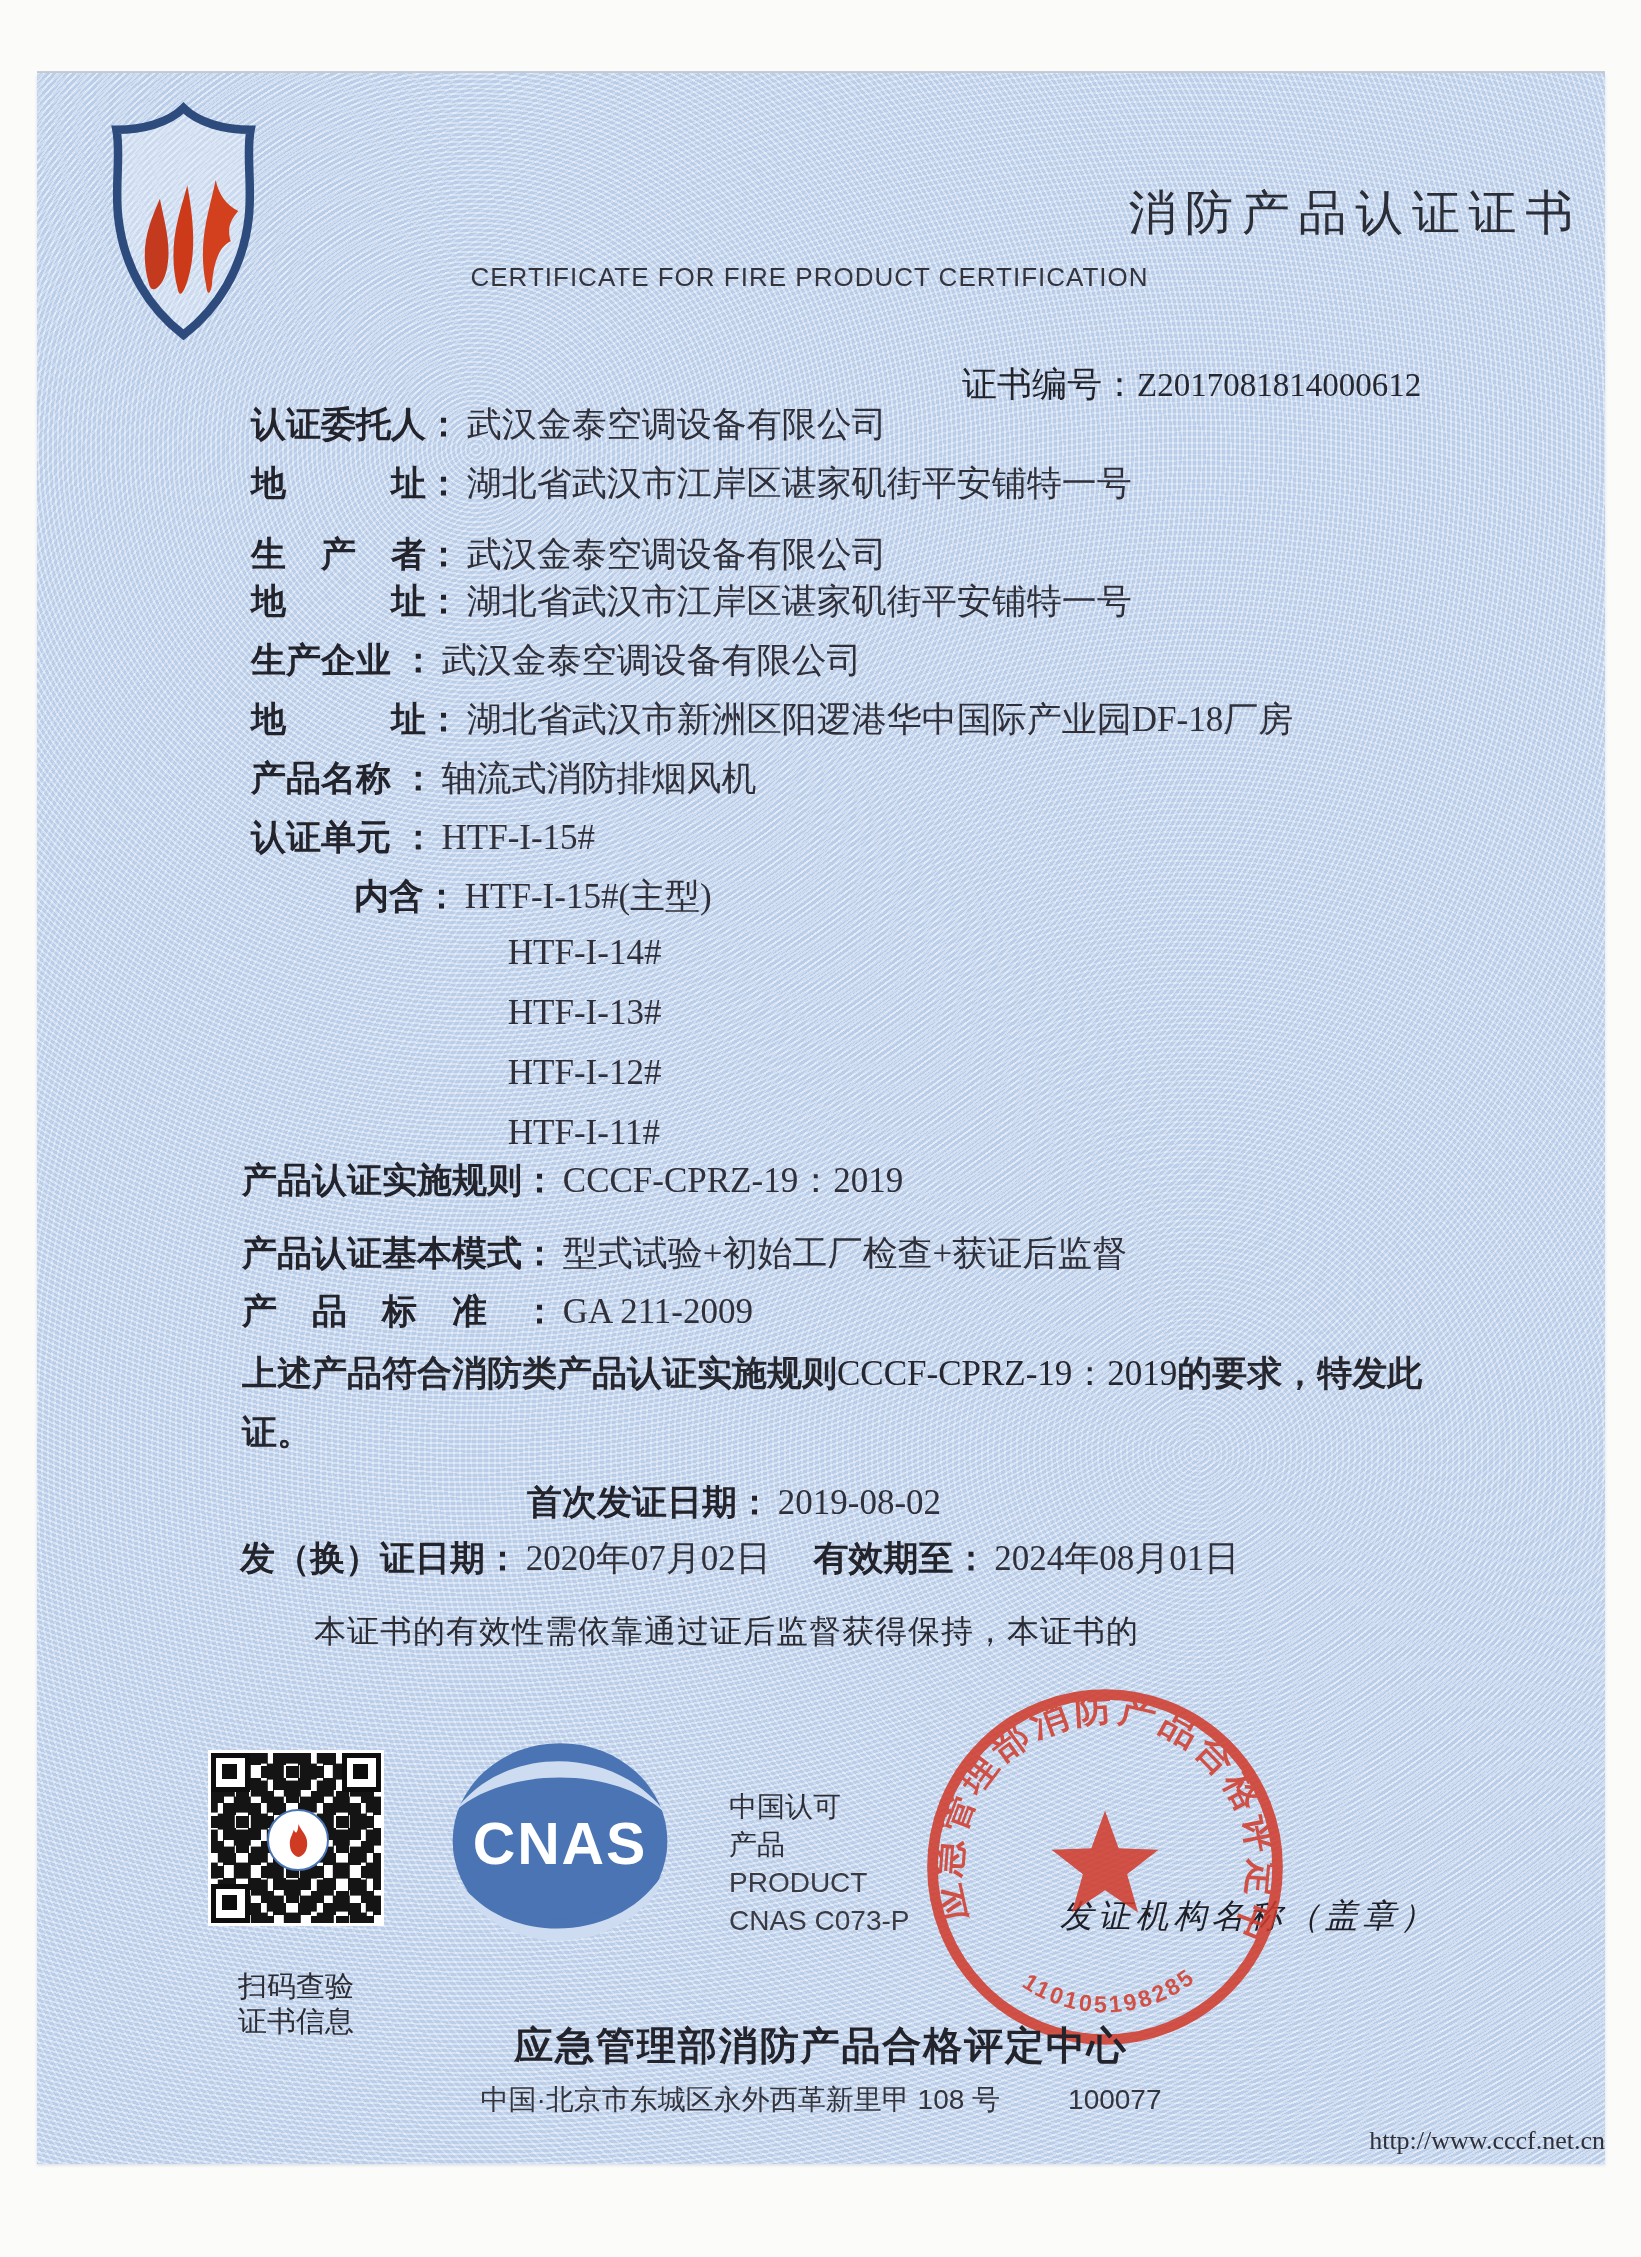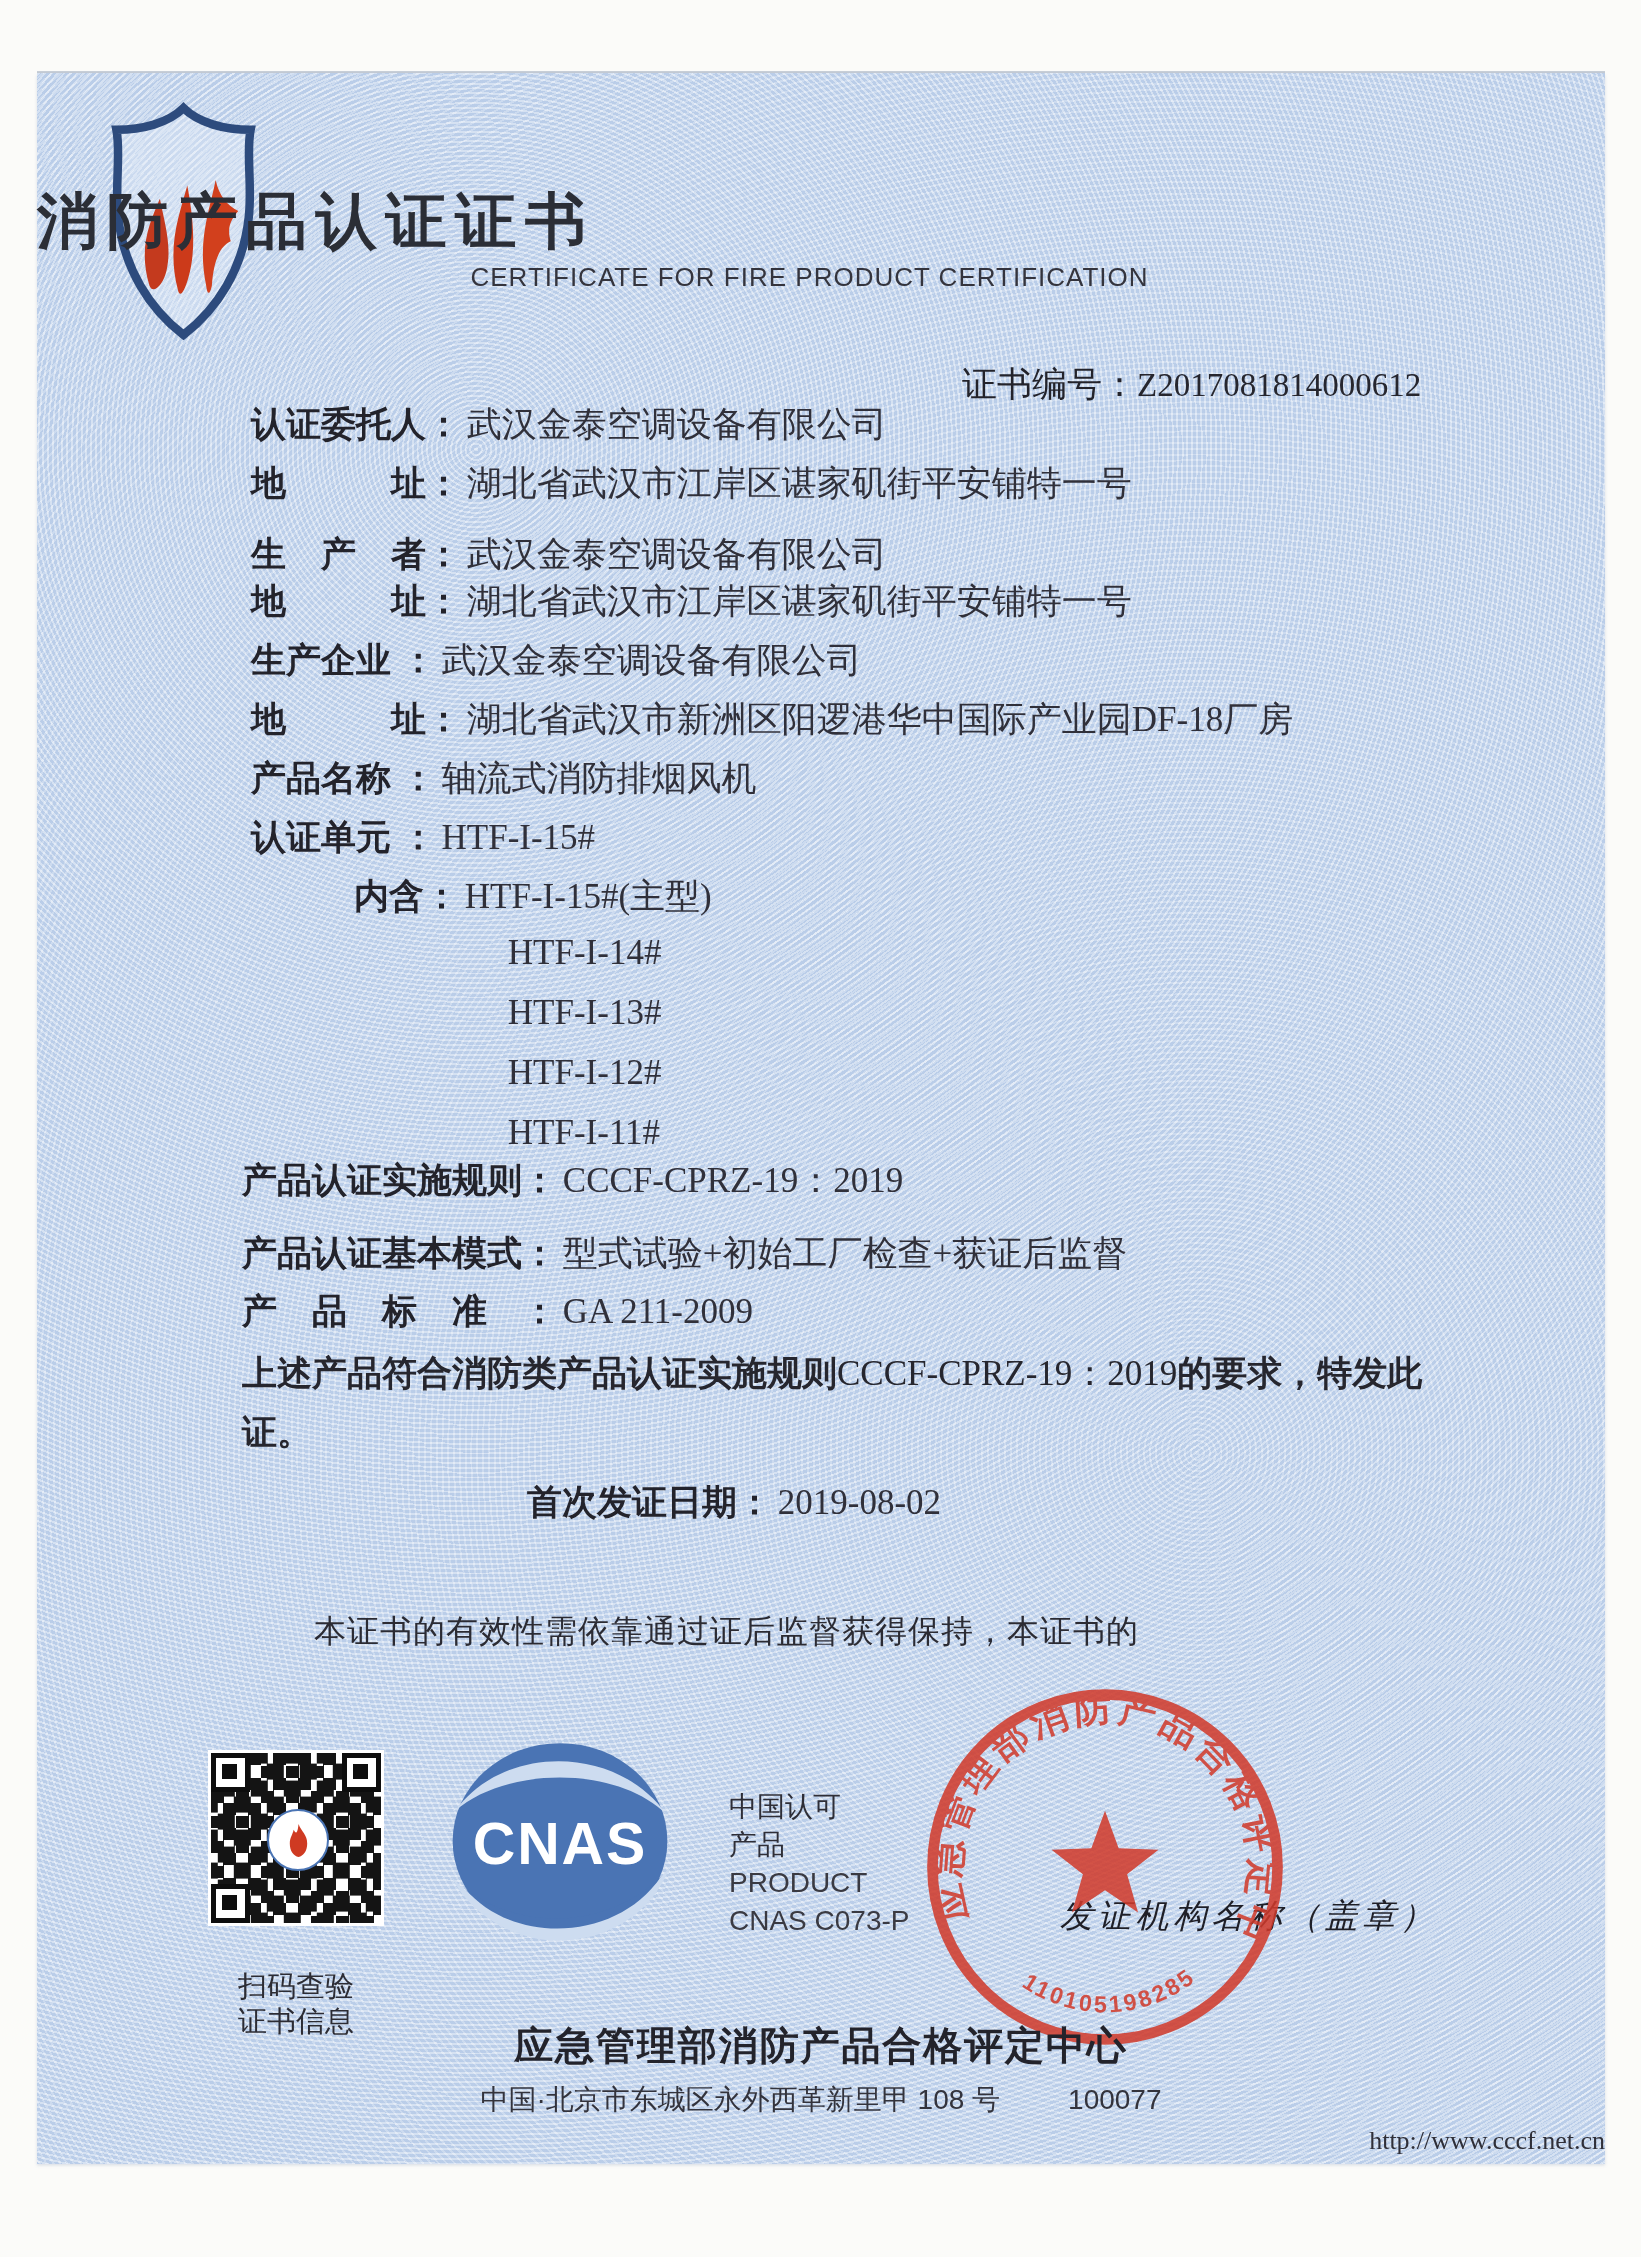--- a/index.html
+++ b/index.html
@@ -13,22 +13,22 @@
   .panel{
     position:absolute;left:37px;top:73px;width:1568px;height:2091px;
     background-color:#ccdbf0;
     background-image:
       repeating-radial-gradient(circle at 28% 18%, rgba(255,255,255,.30) 0 1.9px, rgba(124,158,208,.13) 1.9px 4.8px),
       repeating-radial-gradient(circle at 74% 66%, rgba(255,255,255,.24) 0 1.9px, rgba(124,158,208,.11) 1.9px 5.8px);
     box-shadow:0 -1.9px 0 rgba(90,110,140,.35), 0 1.9px 2.9px rgba(120,140,170,.25);
   }
   .abs{position:absolute;}
   .title{
-    left:0;top:108px;width:1545px;text-align:left;
-    font-size:61px;font-weight:700;letter-spacing:8.7px;color:#2b2e36;
+    left:0;top:108px;width:1545px;text-align:right;
+    font-size:48px;font-weight:400;letter-spacing:8.7px;color:#2b2e36;
   }
   .subtitle{
     left:0;top:189px;width:1545px;text-align:center;
     font-size:26px;font-weight:400;letter-spacing:1px;color:#34343d;
   }
   .certno{left:925px;top:288px;font-size:31px;}
   .certno .v{font-family:"Liberation Serif",serif;font-size:33px;}
   .row{font-size:35px;white-space:nowrap;}
   .lbl{font-weight:700;color:#23232b;}
   .val{font-family:"Liberation Serif",serif;font-weight:400;color:#30303a;margin-left:5.8px;}
@@ -109,20 +109,24 @@
   <div class="abs row" style="left:205px;top:1157px;"><span class="lbl">产品认证基本模式：</span><span class="val">型式试验+初始工厂检查+获证后监督</span></div>
   <div class="abs row" style="left:205px;top:1215px;"><span class="lbl">产　品　标　准　：</span><span class="val">GA 211-2009</span></div>
 
   <div class="abs statement">
     <span class="p-cjk">上述产品符合消防类产品认证实施规则</span><span class="p-lat">CCCF-CPRZ-19：2019</span><span class="p-cjk">的要求，特发此证。</span>
   </div>
 
   <div class="abs row" style="left:490px;top:1406px;">
     <span class="lbl">首次发证日期：</span><span class="val">2019-08-02</span>
   </div>
+  <div class="abs row" style="left:203px;top:1462px;">
+    <span class="lbl">发（换）证日期：</span><span class="val">2020年07月02日</span>
+    <span class="lbl" style="margin-left:33px;">有效期至：</span><span class="val">2024年08月01日</span>
+  </div>
 
   <div class="abs notice" style="left:277px;top:1537px;">本证书的有效性需依靠通过证后监督获得保持，本证书的</div>
 
   <div class="abs qr">
     <div class="qr-noise"></div>
     <div class="finder" style="left:0;top:0;"></div>
     <div class="finder" style="right:0;top:0;"></div>
     <div class="finder" style="left:0;bottom:0;"></div>
     <div class="qr-center">
       <svg width="29" height="37" viewBox="0 0 30 38">

